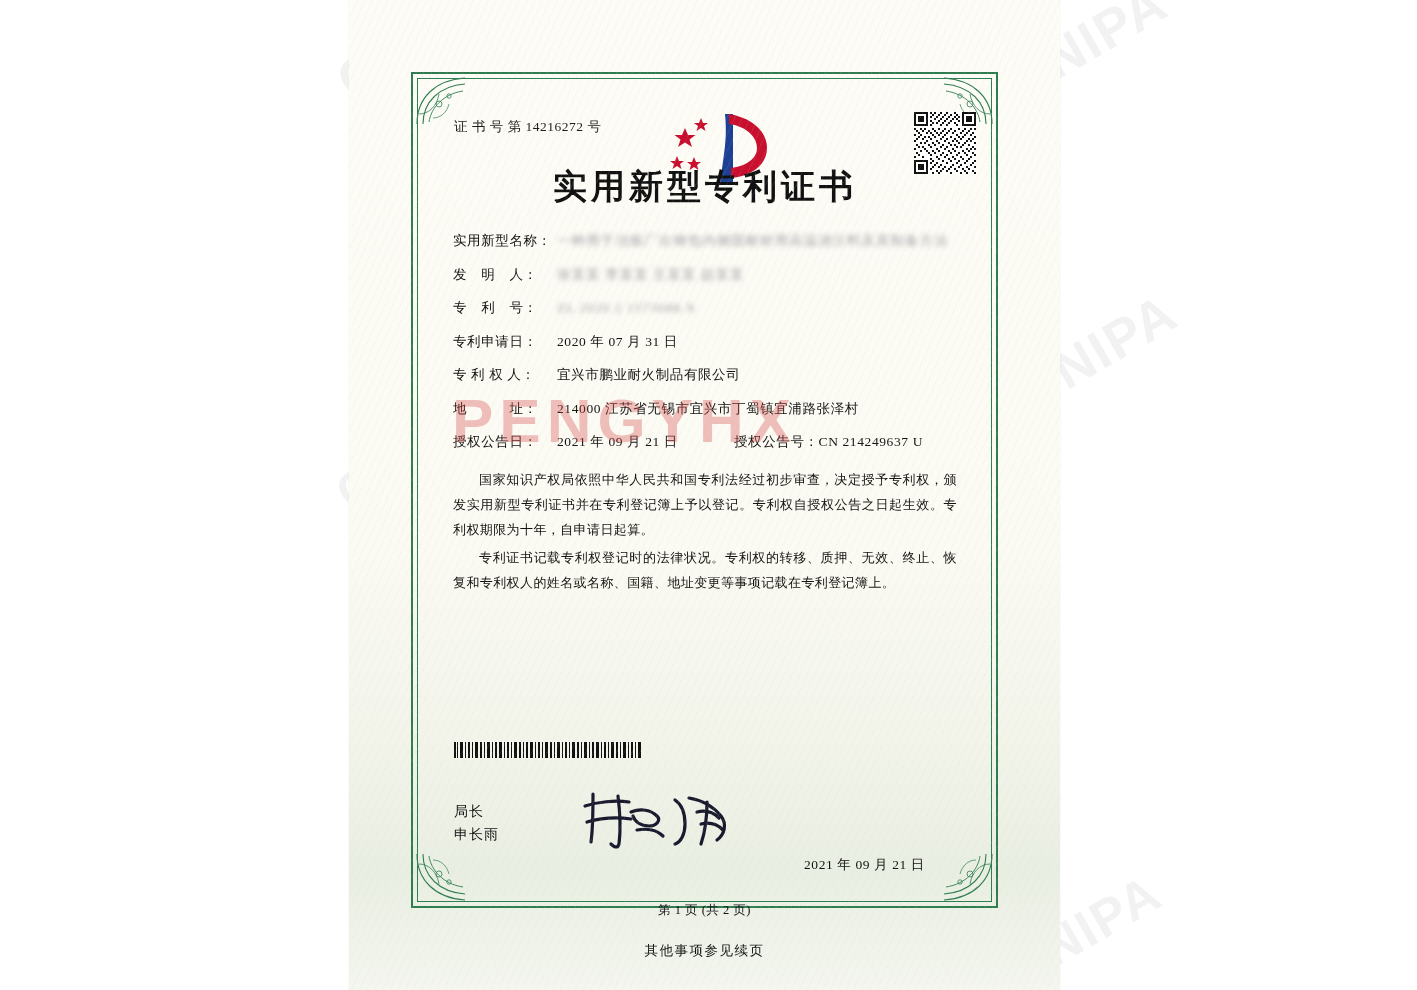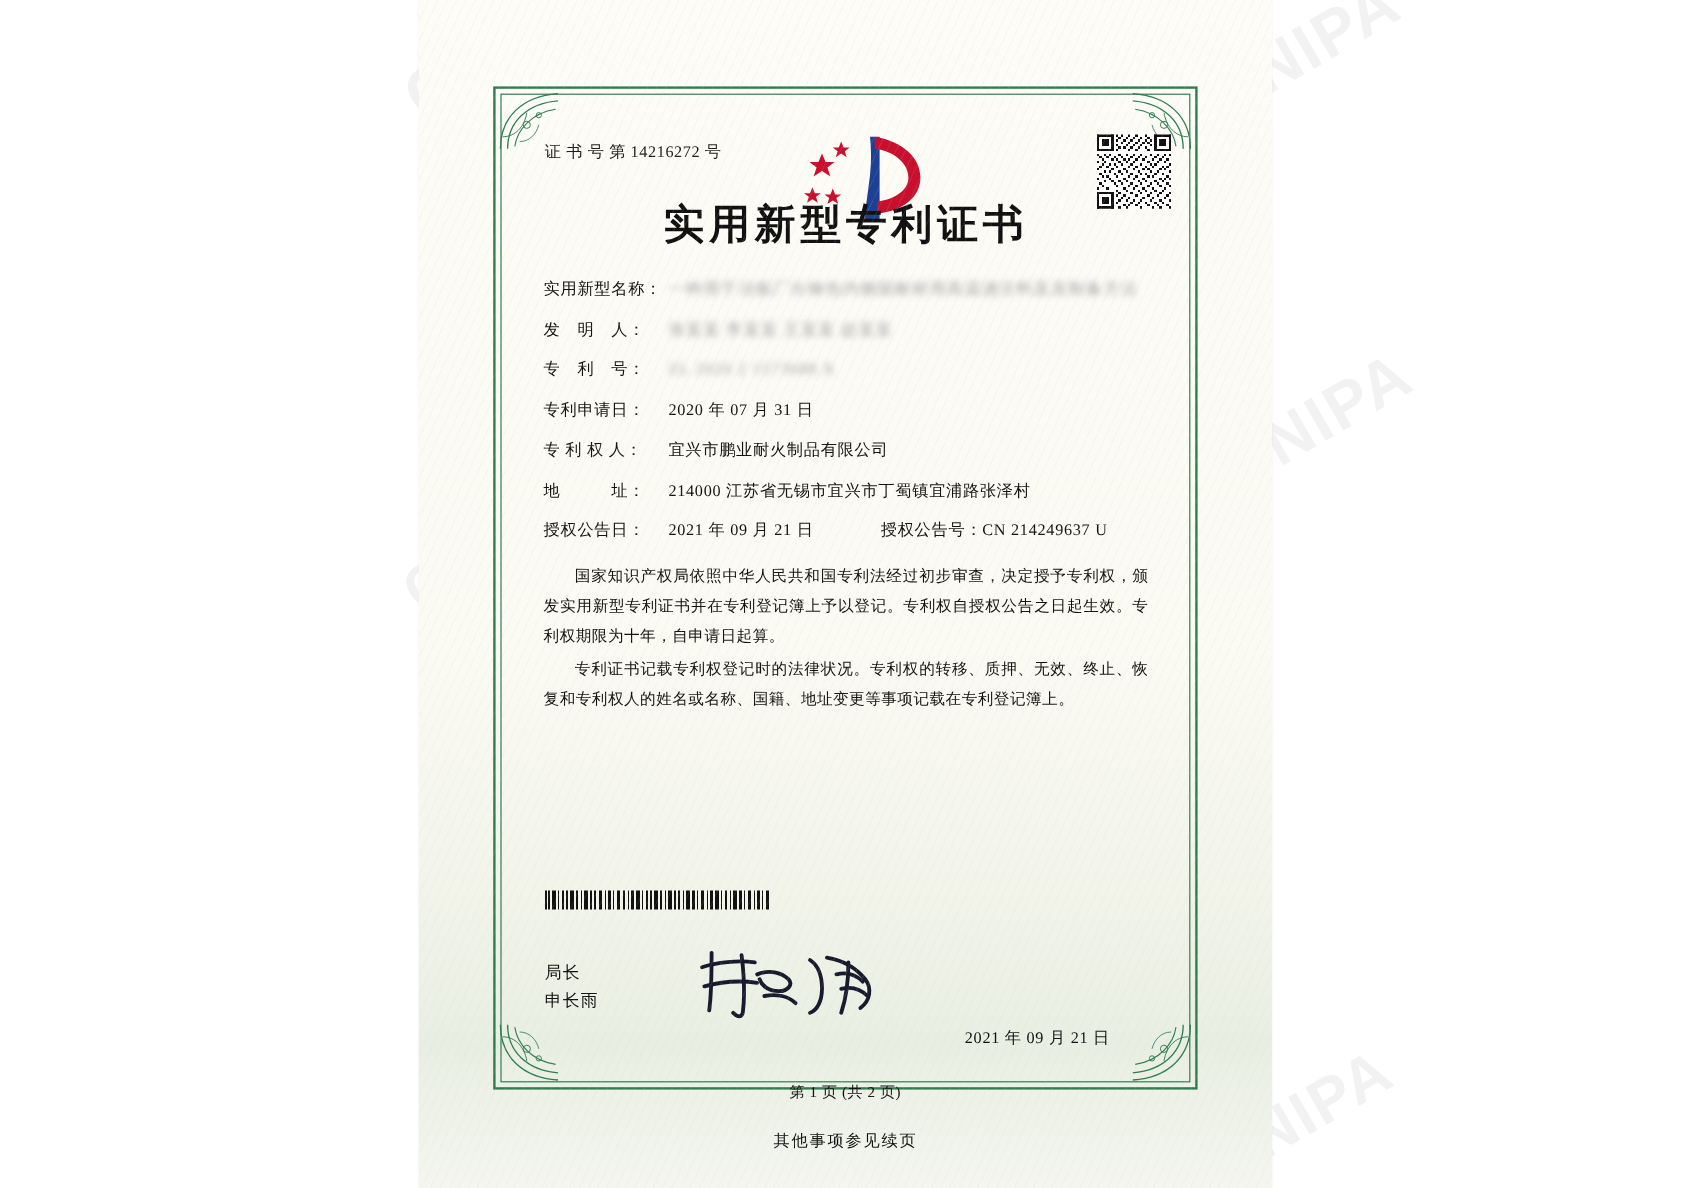--- a/index.html
+++ b/index.html
@@ -700,14 +700,15 @@
       </svg>
     </div>
 
     <div id="sig-date">2021 年 09 月 21 日</div>
 
     <div id="page-no">第 1 页 (共 2 页)</div>
     <div id="footer-note">其他事项参见续页</div>
 
   </div>
 
+  <div id="red-wm">PENGYHX</div>
 
 </div>
 
 </body></html>

